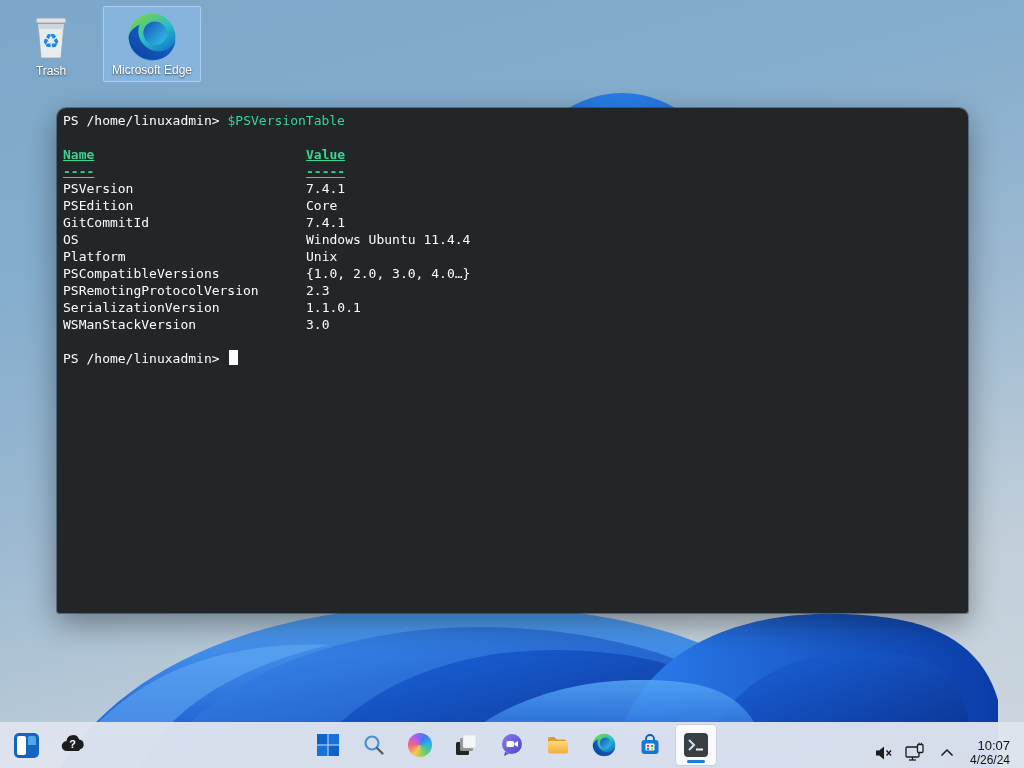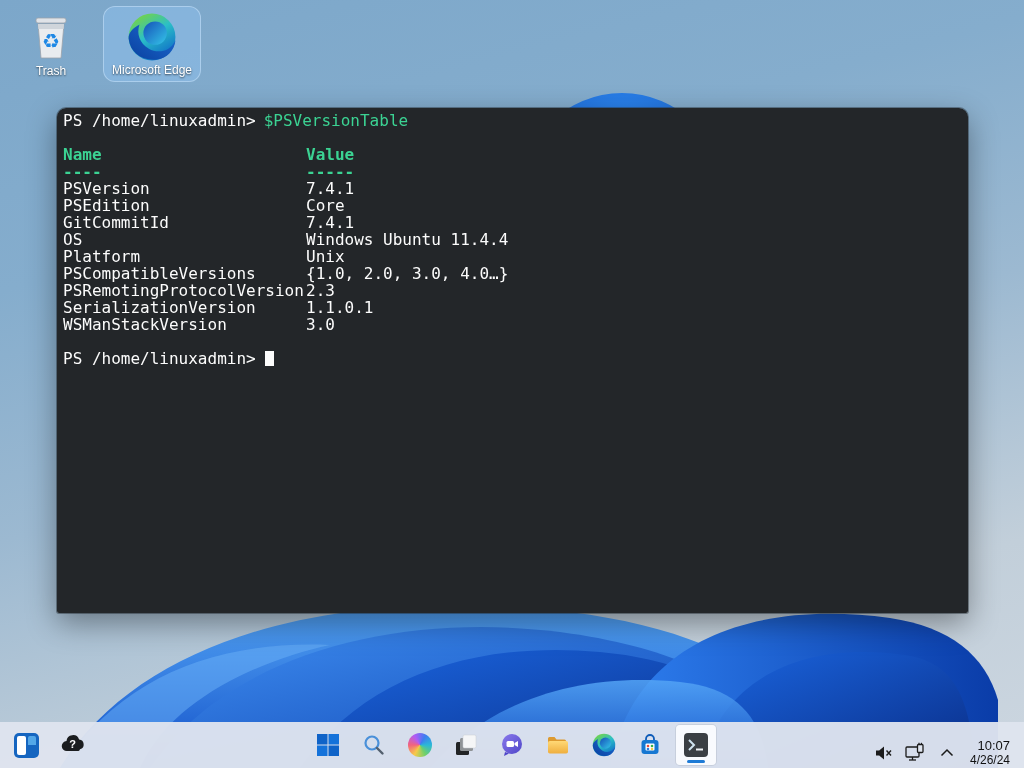--- a/index.html
+++ b/index.html
@@ -3,41 +3,41 @@
 <meta charset="utf-8">
 <style>
   * { margin:0; padding:0; box-sizing:border-box; }
   html,body { width:1024px; height:768px; overflow:hidden; font-family:"Liberation Sans", sans-serif; }
   .desktop { position:relative; width:1024px; height:768px;
     background:linear-gradient(165deg,#7ca7ca 0%,#85adcd 28%,#9cb9d1 52%,#c2cfda 78%,#ccd6e0 100%); }
   .wallpaper-svg { position:absolute; inset:0; z-index:0; }
 
   
   .desk-icon { position:absolute; width:98px; display:flex; flex-direction:column; align-items:center; z-index:1; padding-top:4px; }
-  .desk-icon.selected { background:rgba(140,190,235,0.55); border:1px solid rgba(190,220,245,0.65); border-radius:12px; }
+  .desk-icon.selected { background:rgba(140,190,235,0.55); border:1px solid rgba(190,220,245,0.65); border-radius:2px; }
   .desk-icon .glyph { width:52px; height:52px; display:flex; align-items:center; justify-content:center; }
   .desk-icon .lbl { margin-top:0; font-size:12px; color:#fff; text-shadow:0 1px 2px rgba(0,0,0,0.65); text-align:center; padding-bottom:4px; }
 
   
   .win { position:absolute; left:57px; top:108px; width:911px; height:505px; z-index:2;
     border-radius:9px 9px 2px 2px; box-shadow:0 10px 30px rgba(0,0,0,0.38), 0 0 0 1px rgba(45,55,65,0.45); overflow:hidden;
     display:flex; flex-direction:column; }
   .titlebar { height:27px; flex:0 0 27px; background:linear-gradient(#f6f9fc,#e9eef3);
     border-bottom:1px solid #bcc4cb; display:flex; align-items:center; padding:0 6px; }
   .titlebar .app-ico { width:17px; height:17px; background:#3a3f44; border-radius:3px; margin:0 8px 0 4px;
     display:flex; align-items:center; justify-content:center; }
   .title-txt { font-size:13px; color:#20252a; }
   .tb-spacer { flex:1; }
   .tb-btn { width:34px; height:27px; display:flex; align-items:center; justify-content:center; cursor:default; }
   .term { flex:1; background:#232629; padding:4px 6px; font-family:"DejaVu Sans Mono", monospace;
-    font-size:16px; line-height:17px; color:#fcfcfc; white-space:pre; }
+    font-size:13px; line-height:17px; color:#fcfcfc; white-space:pre; }
   .tline { height:17px; }
   .tname { display:inline-block; width:243px; }
   .green { color:#3bd393; }
-  .boldg { color:#3bd393; font-weight:bold; }
+  .boldg { color:#3bd393; font-weight:bold;text-decoration:underline; }
   .cmd { padding-left:8px; }
   .cursor { display:inline-block; width:9px; height:15px; background:#fcfcfc; vertical-align:-2px; margin-left:9px; }
 
   
   .taskbar { position:absolute; left:0; bottom:0; width:1024px; height:46px; background:rgba(223,228,238,0.96); z-index:3; }
   .tb-left { position:absolute; left:14px; top:0; height:46px; display:flex; align-items:center; gap:20px; }
   .tb-center { position:absolute; left:50%; transform:translateX(-50%); top:0; height:46px; display:flex; align-items:center; gap:6px; }
   .tb-right { position:absolute; right:8px; top:8px; height:46px; display:flex; align-items:center; gap:6px; }
   .task-btn { width:40px; height:40px; border-radius:4px; display:flex; align-items:center; justify-content:center; position:relative; }
   .task-btn.active { background:rgba(252,253,255,0.9); box-shadow:0 0 0 1px rgba(0,0,0,0.07); }

